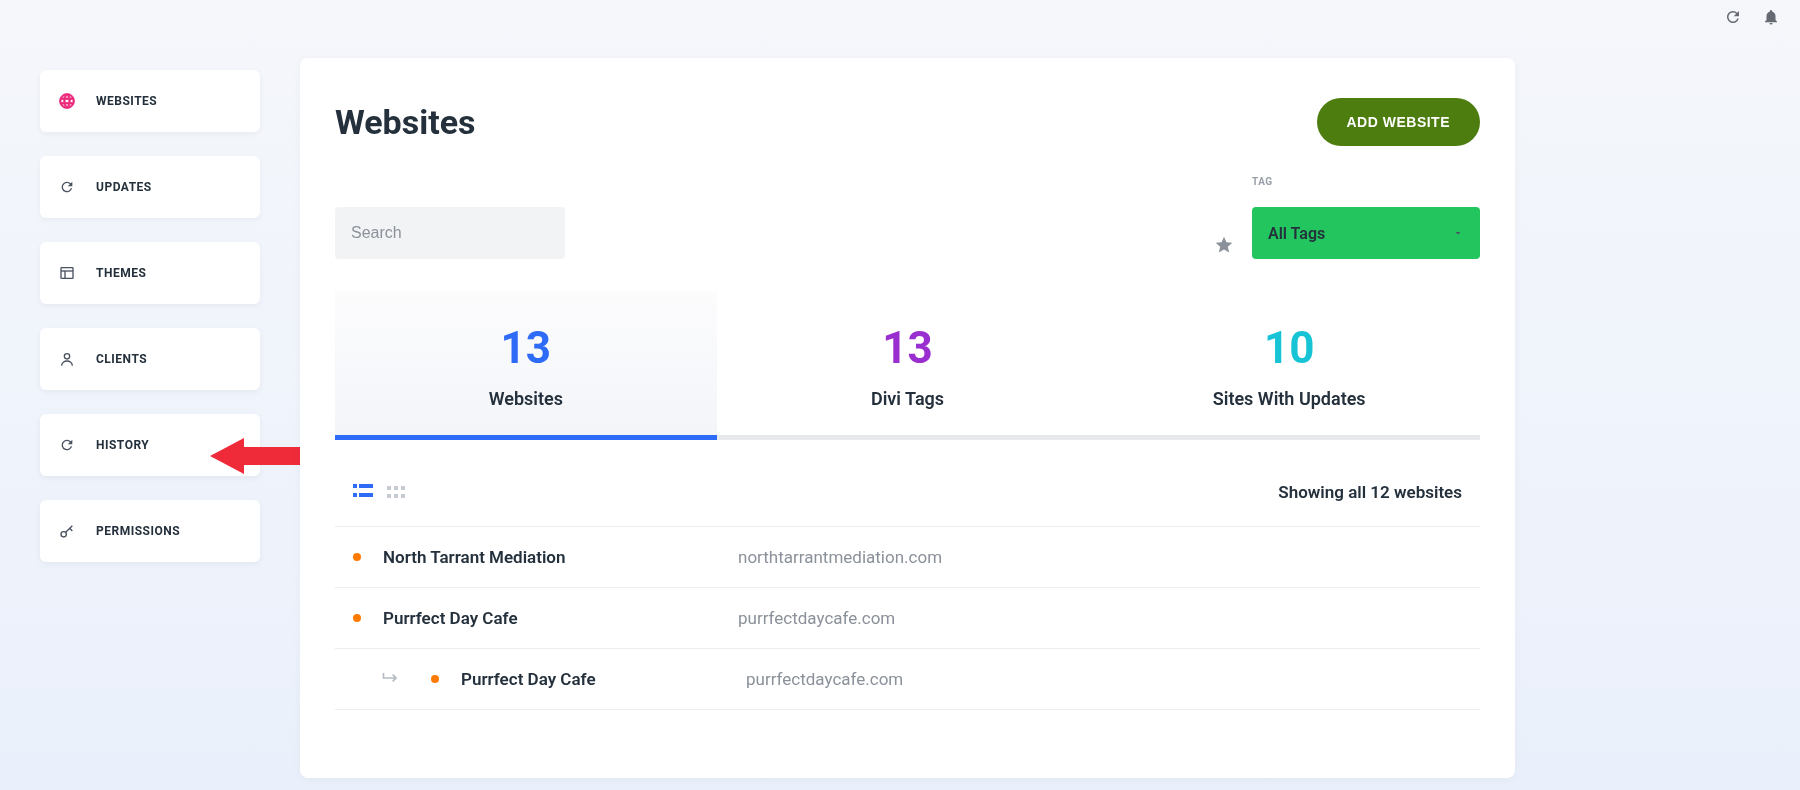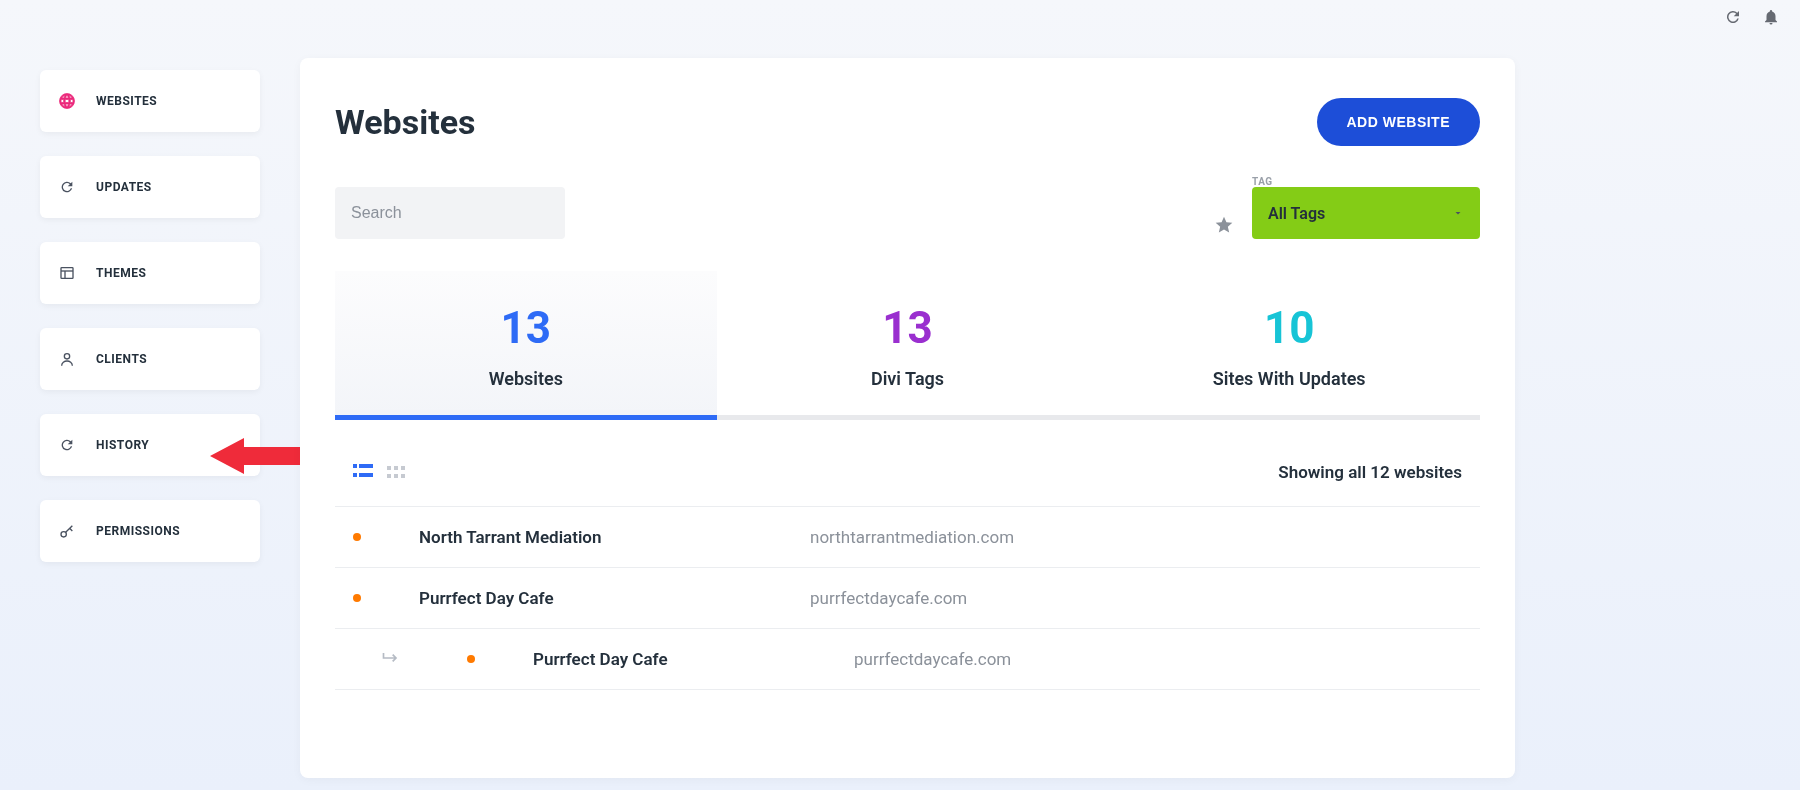--- a/index.html
+++ b/index.html
@@ -67,21 +67,21 @@
     width: 1215px;
     height: 720px;
     background: #fff;
     border-radius: 8px;
     box-shadow: 0 2px 10px rgba(0,0,0,0.04);
     padding: 40px 35px 0 35px;
   }
   .main-header { display: flex; align-items: center; justify-content: space-between; }
   .page-title { font-size: 34px; font-weight: 700; color: #24303c; }
   .add-btn {
-    background: #1d4ed8;
+    background: #4d7c0f;
     color: #fff;
     border: none;
     border-radius: 30px;
     padding: 16px 30px;
     font-size: 14px;
     font-weight: 700;
     letter-spacing: 0.5px;
     cursor: pointer;
   }
   .filters {
@@ -96,26 +96,26 @@
     background: #f2f3f5;
     border: none;
     border-radius: 4px;
     padding: 0 16px;
     font-size: 16px;
     color: #333;
   }
   .search-input::placeholder { color: #8b919a; }
   .spacer { flex: 1; }
   .star { color: #8b919a; cursor: pointer; }
-  .filter-col { display: flex; flex-direction: column; gap: 0; }
+  .filter-col { display: flex; flex-direction: column; gap: 20px; }
   .filter-label { font-size: 10px; font-weight: 700; letter-spacing: 0.5px; color: #9aa0a9; }
   .select {
     width: 228px;
     height: 52px;
-    background: #84cc16;
+    background: #22c55e;
     border: none;
     border-radius: 4px;
     padding: 0 16px;
     font-size: 16px;
     font-weight: 600;
     color: #24303c;
     display: flex;
     align-items: center;
     justify-content: space-between;
     cursor: pointer;
@@ -153,21 +153,20 @@
     padding: 0 18px 24px 18px;
     border-bottom: 1px solid #ebedf0;
   }
   .view-toggles { display: flex; gap: 14px; align-items: center; }
   .showing { font-size: 17px; font-weight: 600; color: #24303c; }
   .row {
     display: flex;
     align-items: center;
     padding: 20px 18px;
     border-bottom: 1px solid #ebedf0;
-    gap: 36px;
   }
   .row .dot {
     width: 8px; height: 8px; border-radius: 50%; background: #ff7a00; margin-right: 22px;
   }
   .row .subarrow {
     width: 42px; margin-left: 28px; margin-right: 8px; color: #b5bbc4;
   }
   .row .name { font-size: 17px; font-weight: 600; color: #24303c; flex: 0 0 355px; }
   .row.child .name { flex: 0 0 285px; }
   .row .domain { font-size: 17px; color: #8b919a; }

